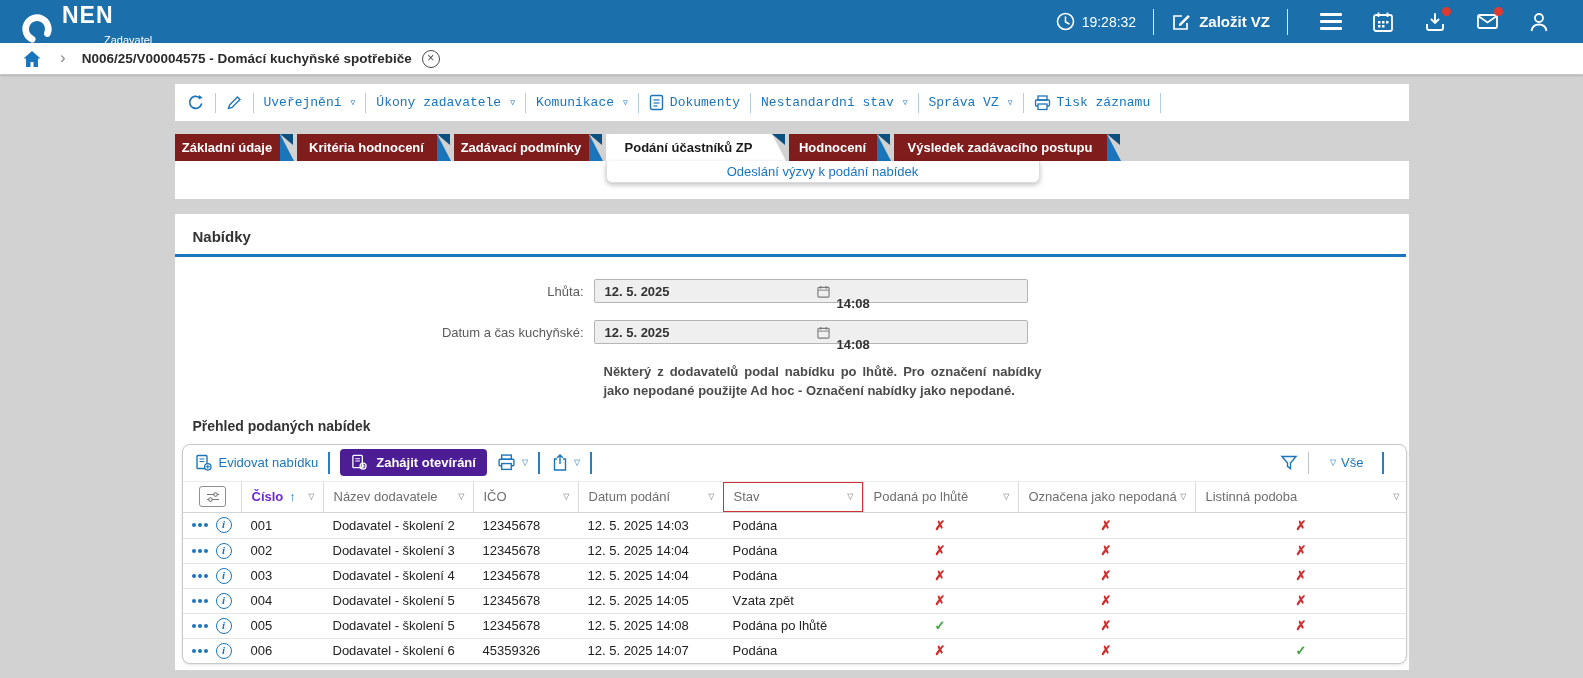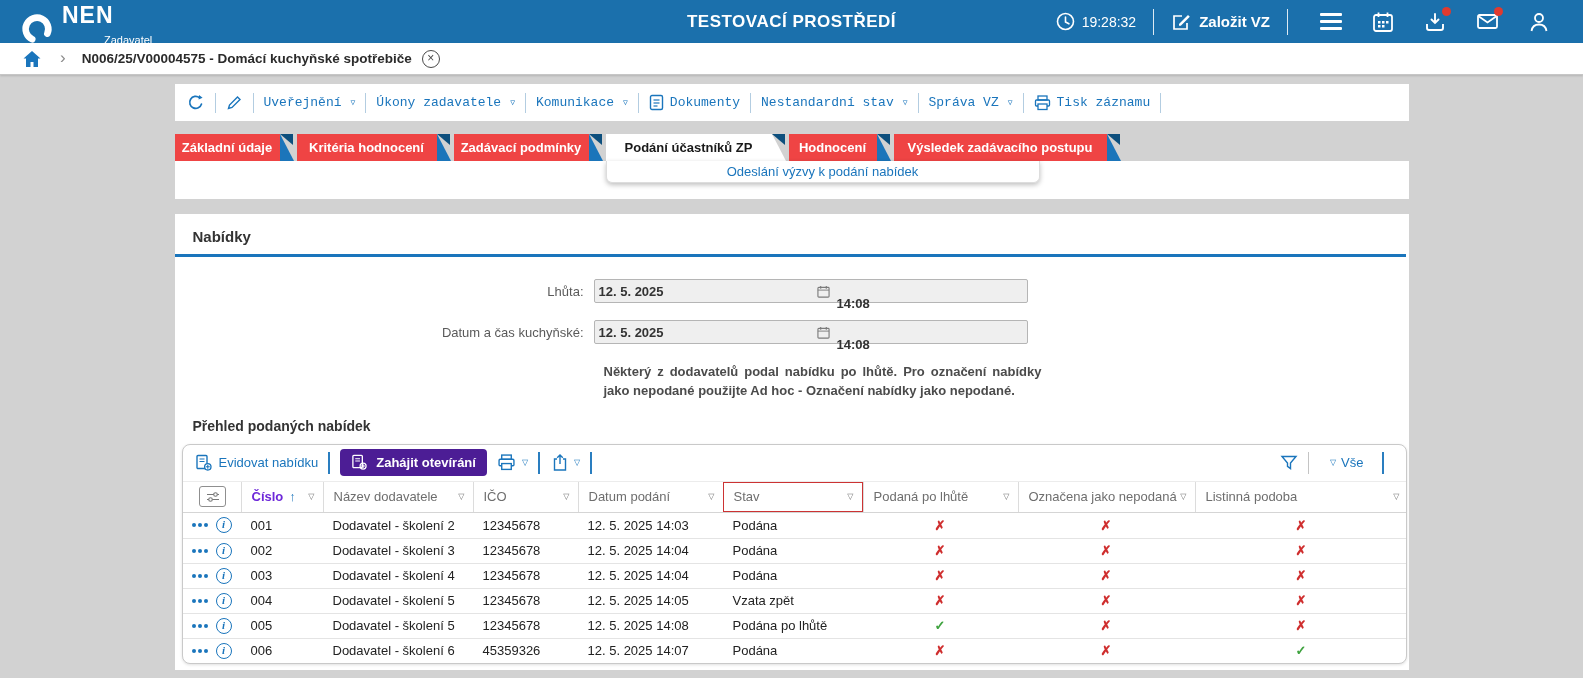--- a/index.html
+++ b/index.html
@@ -35,39 +35,39 @@
   .content { width:1234px; margin:0 auto; position:relative; }
 
   
   .action-toolbar { margin-top:9px; height:37px; background:#fff; display:flex; align-items:center; padding:0 12px; color:#1a75bc;font-family:Liberation Mono, monospace; }
   .at-item { display:flex; align-items:center; gap:6px; cursor:pointer; white-space:nowrap; font-size:13px; }
   .at-sep { width:1px; height:20px; background:#b3cde1; margin:0 10px; }
   .dd { font-size:8px; margin-left:3px; color:#1a75bc; }
 
   
   .tabs-row { margin-top:13px; height:27px; display:flex; }
-  .tab { position:relative; height:27px; line-height:27px; text-align:center; background:#ef4444; color:#fff; font-weight:bold; font-size:13px; margin-right:17px; cursor:pointer; }
+  .tab { position:relative; height:27px; line-height:27px; text-align:center; background:#7f1d1d; color:#fff; font-weight:bold; font-size:13px; margin-right:17px; cursor:pointer; }
   .tab::before { content:''; position:absolute; left:100%; top:0; width:0; height:0; border-bottom:27px solid #1b75ba; border-right:14px solid transparent; }
   .tab::after  { content:''; position:absolute; left:100%; top:0; width:0; height:0; border-top:11px solid #0d4f7d; border-left:13px solid transparent; }
   .tab.active { background:#fff; color:#1a1a1a; }
   .tab.active::before { border-bottom-color:#fff; }
 
   .tab-strip { height:38px; background:#fff; position:relative; }
   .tab-dropdown-panel { position:absolute; left:431px; top:0; width:434px; height:22px; background:#fff; border:1px solid #ddd; border-top:none; border-radius:0 0 6px 6px; box-shadow:0 2px 5px rgba(0,0,0,.25); text-align:center; line-height:21px; }
   .tab-dropdown-panel a { color:#1a75bc; text-decoration:none; font-size:13px; cursor:pointer; }
 
   
   .main-panel { margin-top:15px; background:#fff; padding-bottom:6px; }
   .section-heading { margin:0 3px 0 0; padding:14px 0 9px 18px; font-size:15px; font-weight:bold; color:#333; border-bottom:3px solid #1a75bc; }
 
   .form-area { padding-top:22px; }
   .form-row { display:flex; align-items:center; margin-bottom:17px; }
   .form-label { width:419px; text-align:right; padding-right:10px; color:#5a5a5a; font-size:13px; }
   .dt-field { width:434px; height:24px; background:#efefef; border:1px solid #b5b5b5; border-radius:2px; display:flex; align-items:center; font-weight:bold; color:#333; cursor:text; }
-  .dt-date { flex:0 0 222px; padding-left:4px; }
+  .dt-date { flex:0 0 222px; padding-left:10px; }
   .dt-time { padding-left:7px;margin-top:24px; }
   .cal-sm { width:13px; height:13px; opacity:.75; }
 
   .warning { margin:19px 0 0 429px; width:438px; font-weight:bold; color:#4b4b4b; text-align:justify; line-height:1.45; font-size:13px; }
 
   .table-title { margin:17px 0 0 18px; font-size:14px; font-weight:bold; color:#333; }
 
   
   .grid-box { margin:10px 2px 0 7px; width:1225px; background:#fff; border:1px solid #c9c9c9; border-radius:8px; box-shadow:0 1px 3px rgba(0,0,0,.12); overflow:hidden; }
   .grid-toolbar { height:37px; display:flex; align-items:center; padding:0 12px; border-bottom:1px solid #ececec; }
@@ -108,21 +108,20 @@
   <div class="app-header">
     <div class="logo-group">
       <svg class="logo-swirl" viewBox="0 0 36 36">
         <circle cx="18" cy="18" r="12" fill="none" stroke="#ffffff" stroke-width="7" stroke-dasharray="56 20" transform="rotate(115 18 18)" stroke-linecap="round"></circle>
       </svg>
       <div class="brand-block">
         <div class="brand-name">NEN</div>
         <div class="brand-role">Zadavatel</div>
       </div>
     </div>
-    <div class="env-title">TESTOVACÍ PROSTŘEDÍ</div>
     <div class="header-right">
       <div class="hr-item">
         <svg width="19" height="19" viewBox="0 0 19 19">
             <circle cx="9.5" cy="9.5" r="8" fill="none" stroke="#fff" stroke-width="1.6"></circle>
             <path d="M9.5 5v5l3.4 1.8" fill="none" stroke="#fff" stroke-width="1.6" stroke-linecap="round"></path>
           </svg>
         <span class="clock-time">19:28:32</span>
       </div>
       <div class="hr-sep"></div>
       <div class="create-vz">

